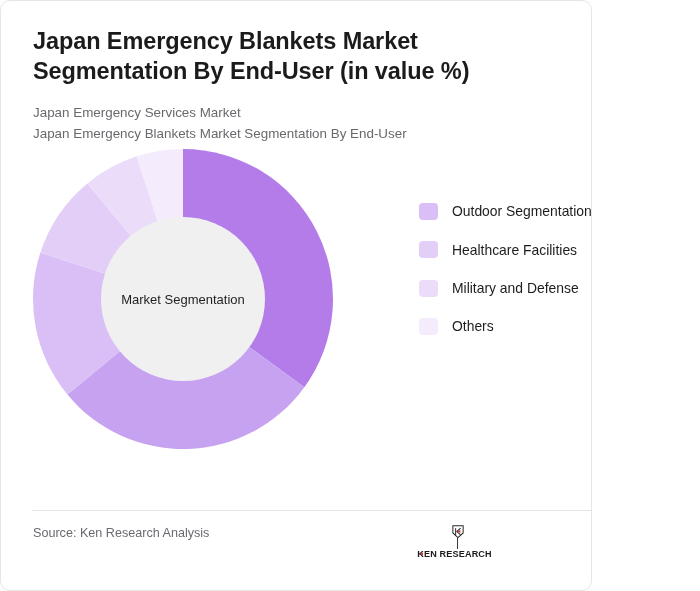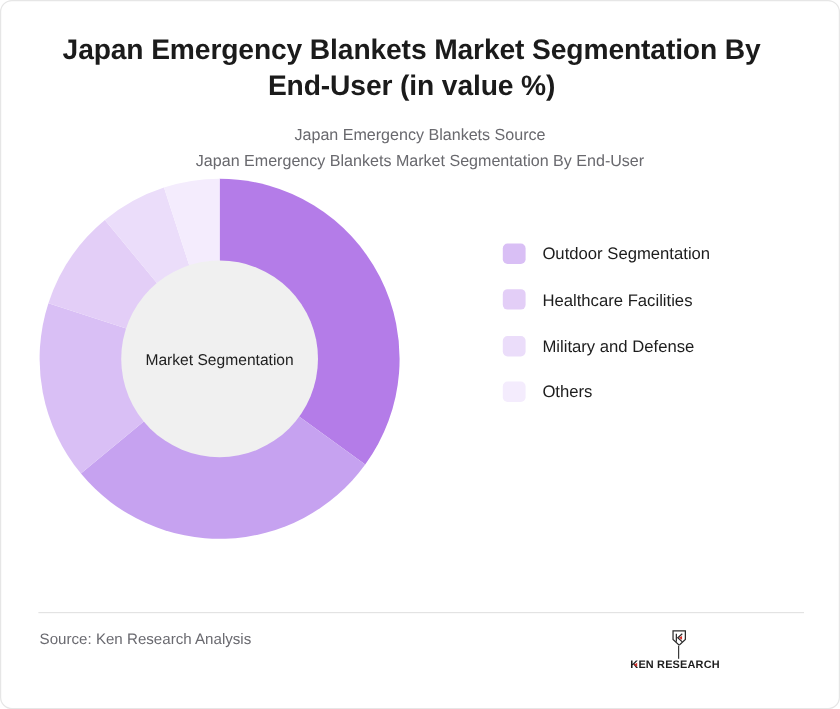--- a/index.html
+++ b/index.html
@@ -9,27 +9,26 @@
   }
   body {
     width: 700px;
     height: 591px;
     font-family: "Liberation Sans", sans-serif;
     -webkit-font-smoothing: antialiased;
   }
   #card {
     position: relative;
     box-sizing: border-box;
-    width: 700px;
+    width: 592px;
     height: 591px;
     background: #ffffff;
     border: 1px solid #e6e6e6;
     border-radius: 10px;
     overflow: hidden;
-    text-align: center;
   }
 
   
   #header {
     padding: 26px 32px 0 32px;
   }
   #chart-title {
     margin: 0;
     font-size: 23.5px;
     font-weight: bold;
@@ -137,21 +136,21 @@
   #logo-wordmark { display: block; }
 </style>
 </head>
 <body>
 
 <div id="card">
 
   <div id="header">
     <h1 id="chart-title">Japan Emergency Blankets Market Segmentation By End-User (in value %)</h1>
     <div id="subtitle-block">
-      <div class="subtitle-line">Japan Emergency Blankets Source</div>
+      <div class="subtitle-line">Japan Emergency Services Market</div>
       <div class="subtitle-line">Japan Emergency Blankets Market Segmentation By End-User</div>
     </div>
   </div>
 
   <div id="chart-body">
 
     <div id="donut-wrap">
       <svg id="donut-svg" viewBox="0 0 306 306">
         <g id="donut-slices">
             <path d="M 153 153 L 153 3 A 150 150 0 0 1 274.35254915624216 241.16778784387094 Z" fill="#b47ce8"></path>

